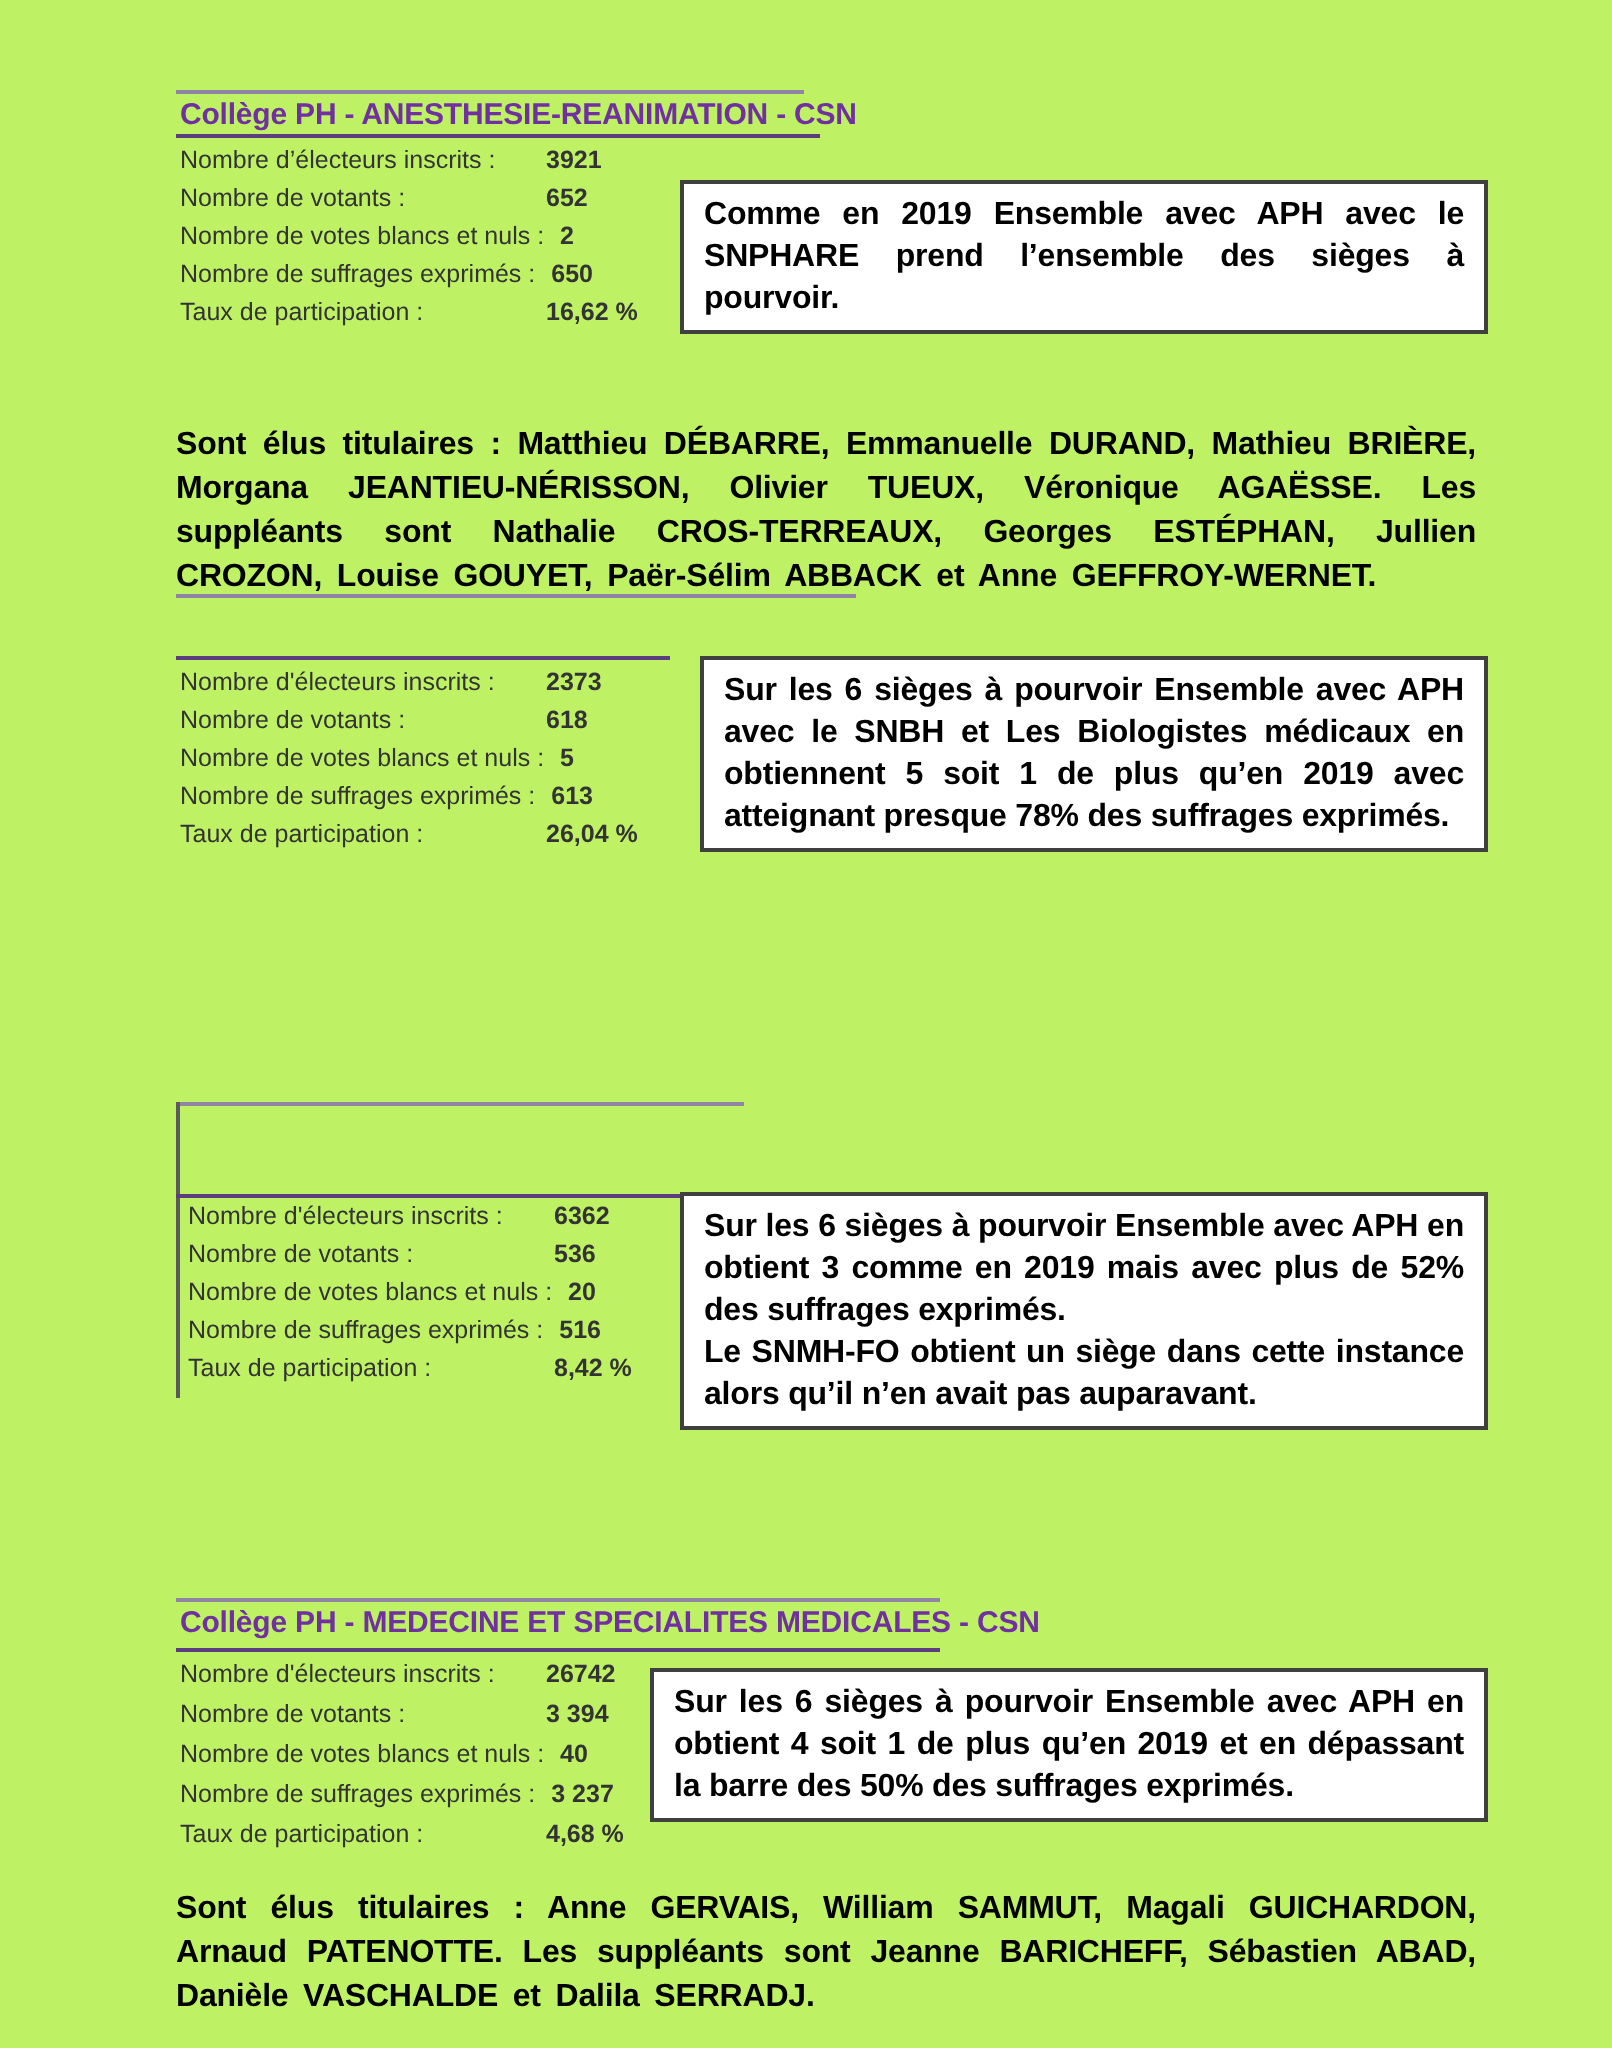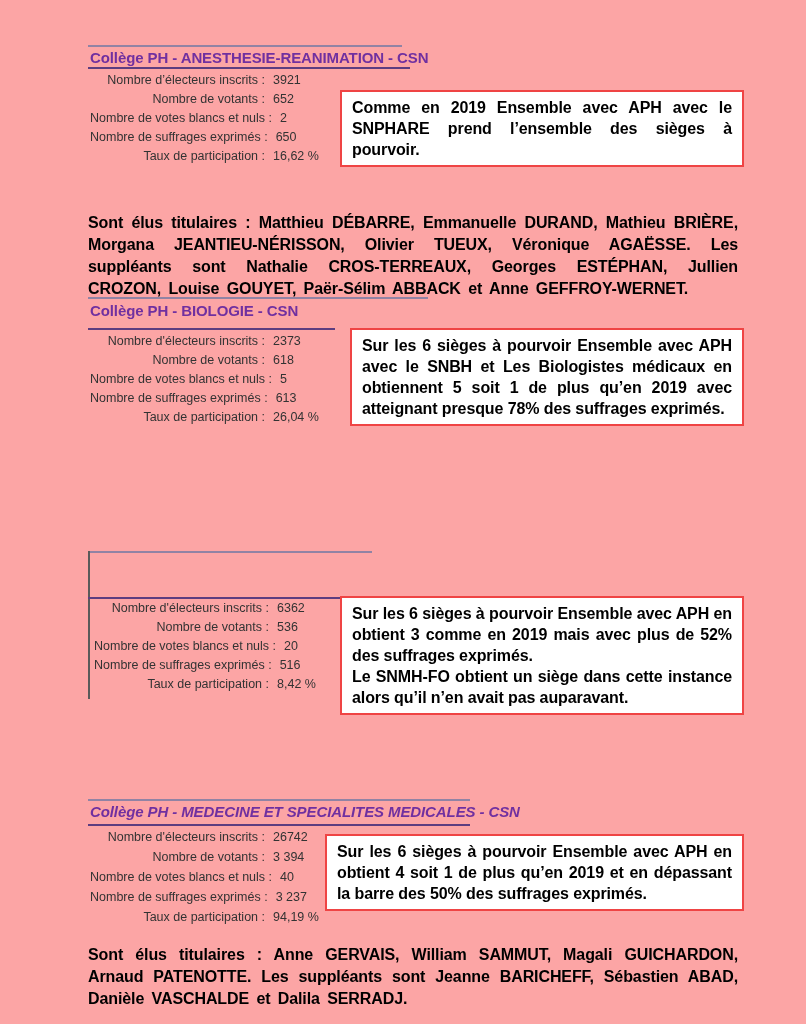--- a/index.html
+++ b/index.html
@@ -1,36 +1,36 @@
 <!DOCTYPE html>
 <html><head>
 <meta charset="utf-8">
 <style>
   html,body { margin:0; padding:0; background:#fff; }
   .page {
-    position:relative; width:806px; height:1024px; background:#fca5a5;
+    position:relative; width:806px; height:1024px; background:#bef264;
     font-family:"Liberation Sans", sans-serif; color:#000; overflow:hidden;
   }
   .abs { position:absolute; }
 
   .rule-top { height:2px; background:#9183a4; }
   .title {
     font-size:15px; font-weight:bold; color:#7030A0;
     white-space:nowrap; letter-spacing:-0.1px;
   }
   .title-underline { height:2px; background:#5d3d80; }
   .vline { width:2px; background:#5a5a5a; }
 
   .stats { font-size:12.5px; color:#333; }
   .stat-row { height:19px; display:flex; align-items:flex-start; }
-  .stat-label { min-width:175px; padding-right:8px; white-space:nowrap;text-align:right; }
-  .stat-value { white-space:nowrap; }
+  .stat-label { min-width:175px; padding-right:8px; white-space:nowrap; }
+  .stat-value { white-space:nowrap;font-weight:bold; }
 
   .callout {
-    box-sizing:border-box; border:2px solid #ef4444; background:#fff;
+    box-sizing:border-box; border:2px solid #404040; background:#fff;
     padding:5px 10px; font-weight:bold; font-size:16px; line-height:21px;
     letter-spacing:-0.1px;
   }
   .callout-line { text-align:justify; text-align-last:left; }
 
   .elected {
     font-weight:bold; font-size:16px; line-height:22px;
     text-align:justify; text-align-last:left; word-spacing:3px;
     letter-spacing:-0.1px;
   }
@@ -55,21 +55,21 @@
   .s3-rule      { left:88px;  top:551px; width:284px; }
   .s3-vline     { left:88px;  top:551px; height:148px; }
   .s3-title     { left:94px;  top:555px; width:460px; white-space:normal; line-height:21px; }
   .s3-underline { left:88px;  top:597px; width:284px; }
   .s3-stats     { left:94px;  top:601px; }
   .s3-box       { left:340px; top:596px; width:404px; }
   .s3-para      { left:88px;  top:719px; width:650px; }
 
   
   .s4-rule      { left:88px;  top:799px; width:382px; }
-  .s4-title     { left:90px;  top:803px;font-style:italic; }
+  .s4-title     { left:90px;  top:803px; }
   .s4-underline { left:88px;  top:824px; width:382px; }
   .s4-stats     { left:90px;  top:830px; }
   .s4-stats .stat-row { height:20px; }
   .s4-box       { left:325px; top:834px; width:419px; }
   .s4-para      { left:88px;  top:944px; width:650px; }
 </style>
 </head>
 <body>
 
 <div class="page">
@@ -101,21 +101,20 @@
     </div>
   </div>
 
   <div class="abs callout s1-box">
     <div class="callout-line">Comme en 2019 Ensemble avec APH avec le SNPHARE prend l’ensemble des sièges à pourvoir.</div>
   </div>
 
   <div class="abs elected s1-para">Sont élus titulaires : Matthieu DÉBARRE, Emmanuelle DURAND, Mathieu BRIÈRE, Morgana JEANTIEU-NÉRISSON, Olivier TUEUX, Véronique AGAËSSE. Les suppléants sont Nathalie CROS-TERREAUX, Georges ESTÉPHAN, Jullien CROZON, Louise GOUYET, Paër-Sélim ABBACK et Anne GEFFROY-WERNET.</div>
 
   <div class="abs rule-top s2-rule"></div>
-  <div class="abs title s2-title">Collège PH - BIOLOGIE - CSN</div>
   <div class="abs title-underline s2-underline"></div>
 
   <div class="abs stats s2-stats">
     <div class="stat-row">
       <span class="stat-label">Nombre d'électeurs inscrits :</span>
       <span class="stat-value">2373</span>
     </div>
     <div class="stat-row">
       <span class="stat-label">Nombre de votants :</span>
       <span class="stat-value">618</span>
@@ -188,21 +187,21 @@
     <div class="stat-row">
       <span class="stat-label">Nombre de votes blancs et nuls :</span>
       <span class="stat-value">40</span>
     </div>
     <div class="stat-row">
       <span class="stat-label">Nombre de suffrages exprimés :</span>
       <span class="stat-value">3 237</span>
     </div>
     <div class="stat-row">
       <span class="stat-label">Taux de participation :</span>
-      <span class="stat-value">94,19 %</span>
+      <span class="stat-value">4,68 %</span>
     </div>
   </div>
 
   <div class="abs callout s4-box">
     <div class="callout-line">Sur les 6 sièges à pourvoir Ensemble avec APH en obtient 4 soit 1 de plus qu’en 2019 et en dépassant la barre des 50% des suffrages exprimés.</div>
   </div>
 
   <div class="abs elected s4-para">Sont élus titulaires : Anne GERVAIS, William SAMMUT, Magali GUICHARDON, Arnaud PATENOTTE. Les suppléants sont Jeanne BARICHEFF, Sébastien ABAD, Danièle VASCHALDE et Dalila SERRADJ.</div>
 
 </div>

